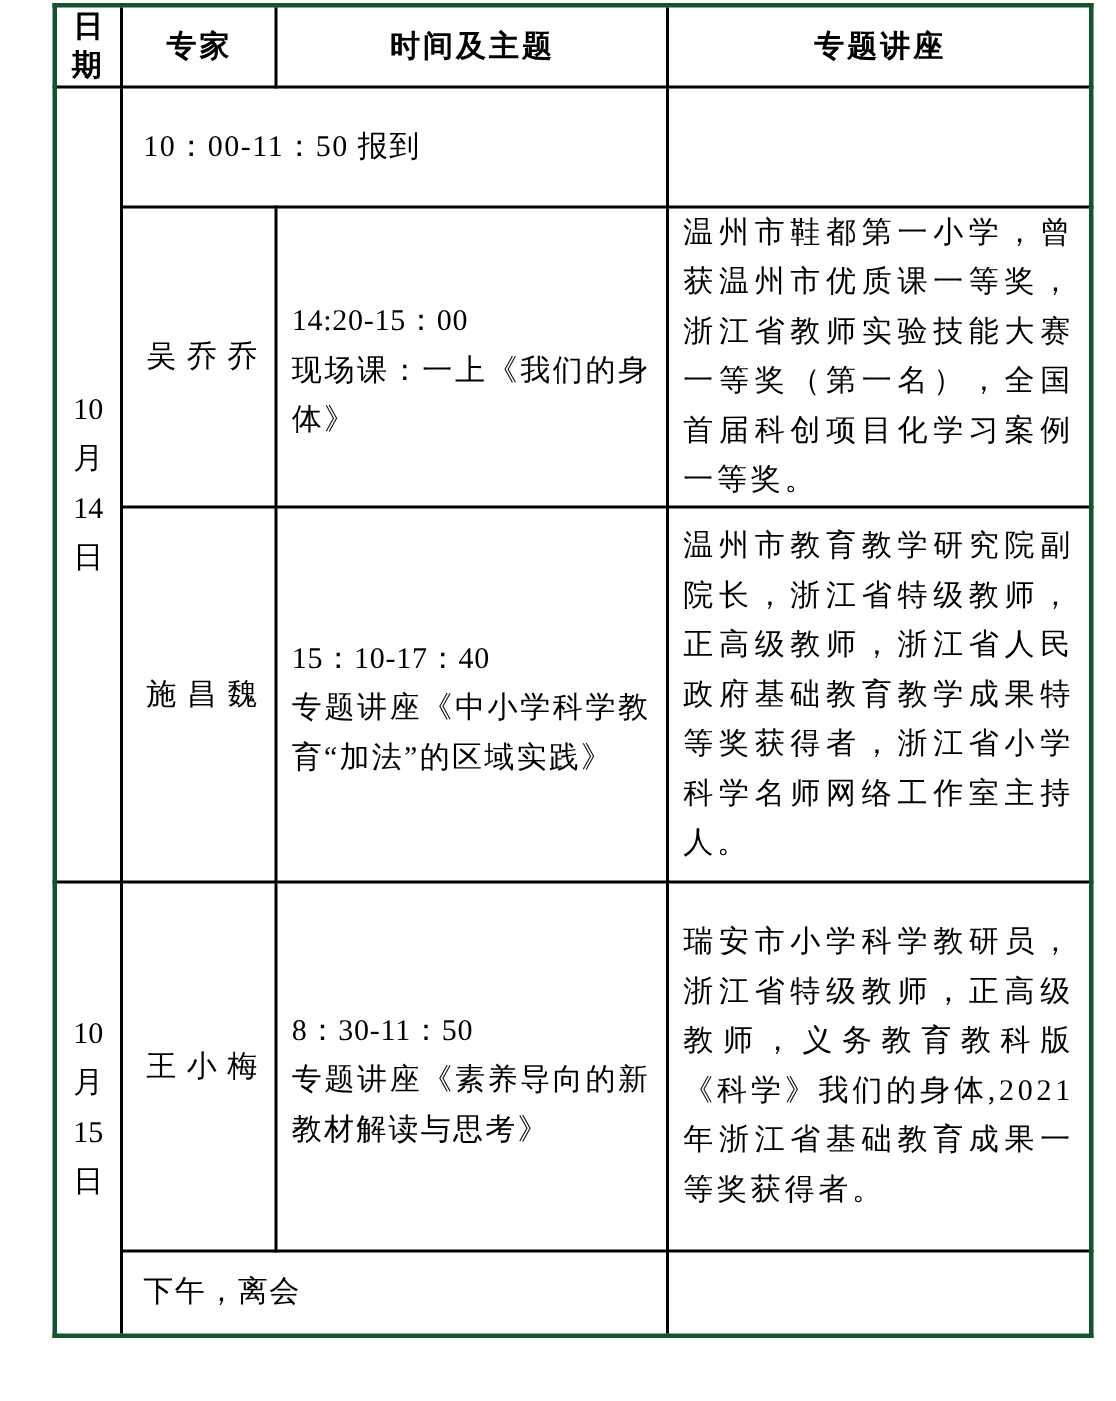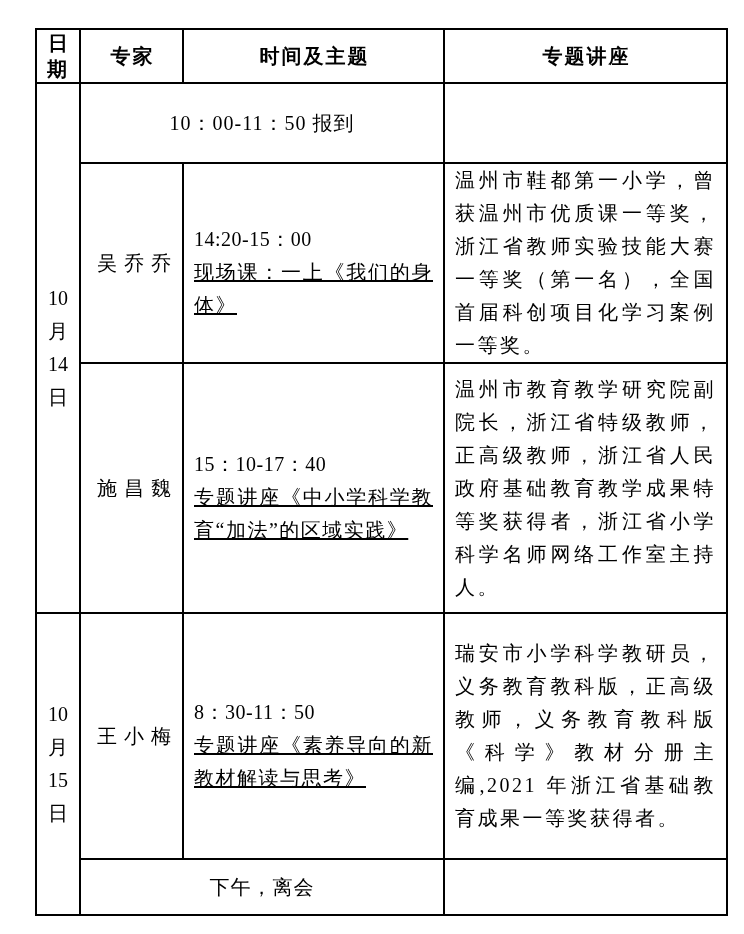--- a/index.html
+++ b/index.html
@@ -5,25 +5,25 @@
   * { box-sizing: border-box; margin: 0; padding: 0; }
   html, body {
     width: 744px; height: 934px;
     background: #ffffff;
     font-family: "Liberation Serif", "DejaVu Serif", serif;
     color: #000000;
   }
   .page { position: relative; width: 744px; height: 934px; background: #ffffff; overflow: hidden; }
   table.schedule {
     position: absolute;
-    left: 35px; top: 28px;
+    left: 35px; top: 2px;
     width: 691px;
     border-collapse: collapse;
     table-layout: fixed;
-    border: 1px solid #14532d;
+    border: 3px solid #14532d;
   }
   col.c1 { width: 44px; }
   col.c2 { width: 103px; }
   col.c3 { width: 261px; }
   col.c4 { width: 283px; }
   th, td {
     border: 2px solid #000000;
     vertical-align: middle;
     font-size: 20px;
     line-height: 33px;
@@ -54,24 +54,23 @@
     text-align: right;
     letter-spacing: 7px;
     text-indent: 7px;
     padding: 0 4px;
   }
   td.time-topic-cell { padding: 0 10px; text-align: left; }
   .session-time { letter-spacing: 0.5px; margin-top: 19px; }
   .session-topic {
     text-align: justify;
     letter-spacing: 1.5px;
-    text-decoration: underline;
   }
   td.merged-cell {
-    text-align: center;
+    text-align: left;
     padding: 0 14px;
     letter-spacing: 1px;
   }
   td.profile-cell {
     padding: 0 10px;
     text-align: justify;
     letter-spacing: 2.5px;
     margin-left: 12px;
   }
 </style>
@@ -118,21 +117,21 @@
         <td class="profile-cell">温州市教育教学研究院副院长，浙江省特级教师，正高级教师，浙江省人民政府基础教育教学成果特等奖获得者，浙江省小学科学名师网络工作室主持人。</td>
       </tr>
 
       <tr class="row-wang">
         <td class="date-cell" rowspan="2">10月15日</td>
         <td class="expert-cell">王小梅</td>
         <td class="time-topic-cell">
           <div class="session-time">8：30-11：50</div>
           <div class="session-topic">专题讲座《素养导向的新教材解读与思考》</div>
         </td>
-        <td class="profile-cell">瑞安市小学科学教研员，义务教育教科版，正高级教师，义务教育教科版《科学》教材分册主编,2021 年浙江省基础教育成果一等奖获得者。</td>
+        <td class="profile-cell">瑞安市小学科学教研员，浙江省特级教师，正高级教师，义务教育教科版《科学》我们的身体,2021 年浙江省基础教育成果一等奖获得者。</td>
       </tr>
 
       <tr class="row-leave">
         <td class="merged-cell" colspan="2">下午，离会</td>
         <td class="profile-cell"></td>
       </tr>
     </tbody>
   </table>
 </div>
 

